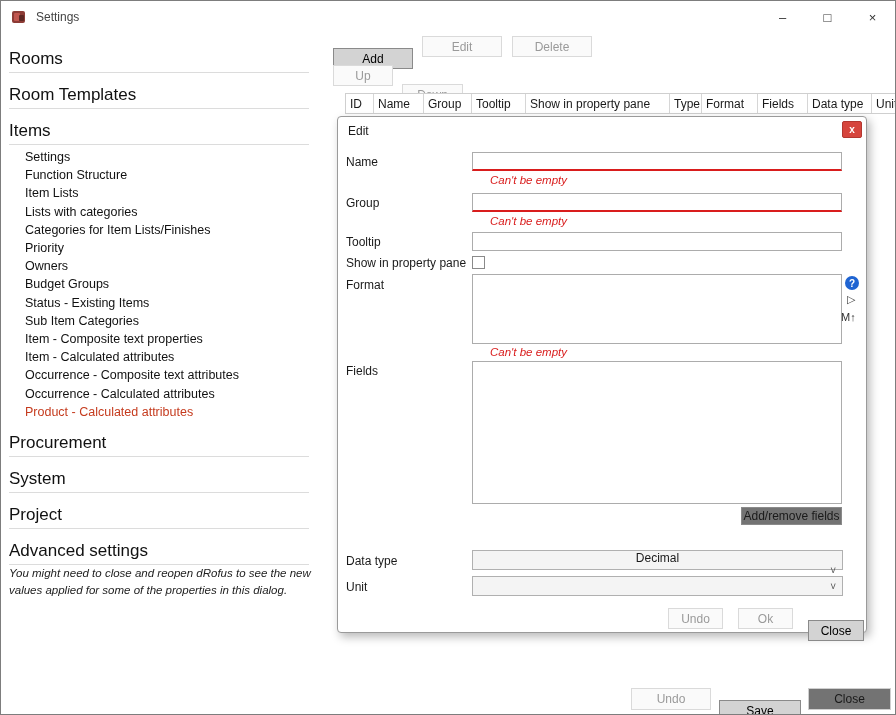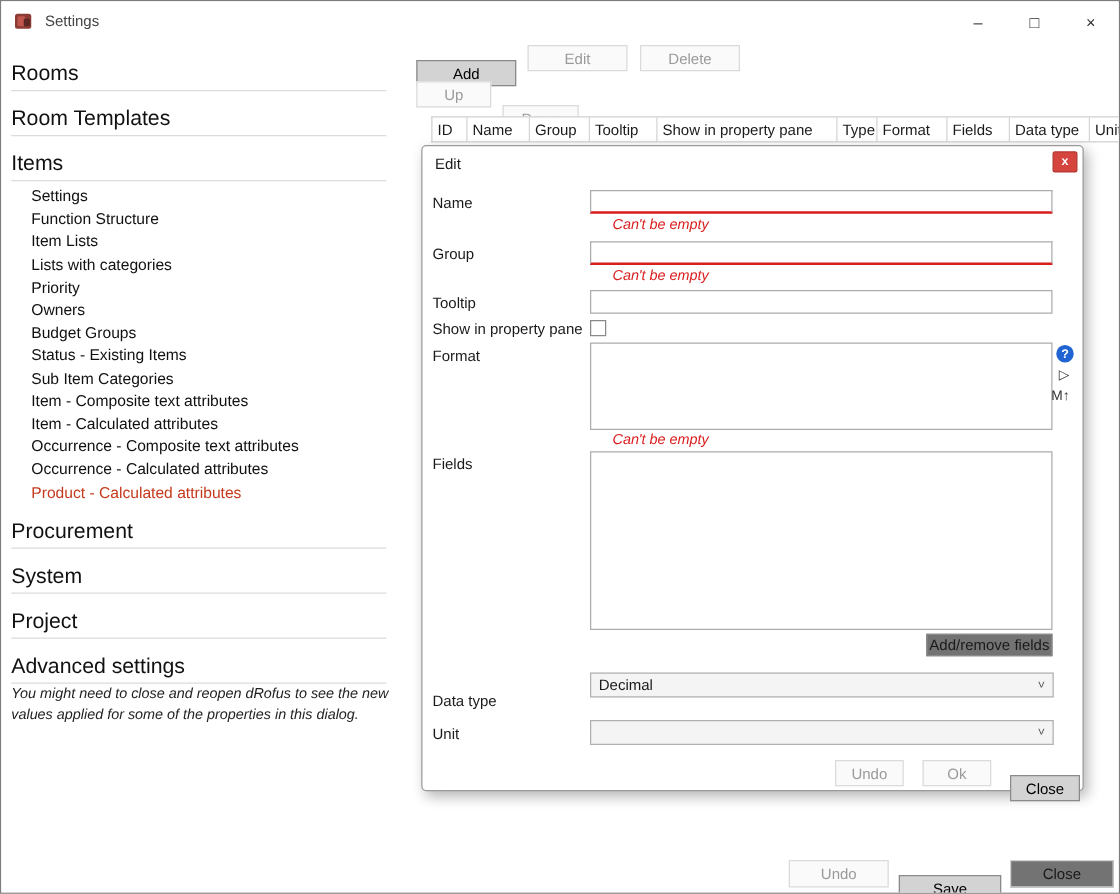--- a/index.html
+++ b/index.html
@@ -120,26 +120,27 @@
     <div class="divider"></div>
 
     <div class="side-heading">Items</div>
     <div class="divider"></div>
 
     <div class="side-sub">
       <div class="side-item">Settings</div>
       <div class="side-item">Function Structure</div>
       <div class="side-item">Item Lists</div>
       <div class="side-item">Lists with categories</div>
+      <div class="side-item">Categories for Item Lists/Finishes</div>
       <div class="side-item">Priority</div>
       <div class="side-item">Owners</div>
       <div class="side-item">Budget Groups</div>
       <div class="side-item">Status - Existing Items</div>
       <div class="side-item">Sub Item Categories</div>
-      <div class="side-item">Item - Composite text attributes</div>
+      <div class="side-item">Item - Composite text properties</div>
       <div class="side-item">Item - Calculated attributes</div>
       <div class="side-item">Occurrence - Composite text attributes</div>
       <div class="side-item">Occurrence - Calculated attributes</div>
       <div class="side-item selected">Product - Calculated attributes</div>
     </div>
 
     <div class="side-heading">Procurement</div>
     <div class="divider"></div>
 
     <div class="side-heading">System</div>
@@ -200,21 +201,21 @@
     <div class="help-circle">?</div>
     <div class="icon-play">▷</div>
     <div class="icon-mup">M↑</div>
     <div class="err-text" style="top:229px;">Can't be empty</div>
 
     <div class="dlg-label" style="top:247px;">Fields</div>
     <textarea class="tarea" style="top: 244px; height: 143px; resize: none;"></textarea>
     <div class="btn" style="left:403px; top:390px; width:101px; height:18px; border-color:#8a8a8a;">Add/remove fields</div>
 
     <div class="dlg-label" style="top:437px;">Data type</div>
-    <div class="combo" style="top:421px;">
+    <div class="combo" style="top:433px;flex-direction:column;">
       <span>Decimal</span>
       <span class="chev">˅</span>
     </div>
 
     <div class="dlg-label" style="top:463px;">Unit</div>
     <div class="combo" style="top:459px;">
       <span></span>
       <span class="chev">˅</span>
     </div>
 

